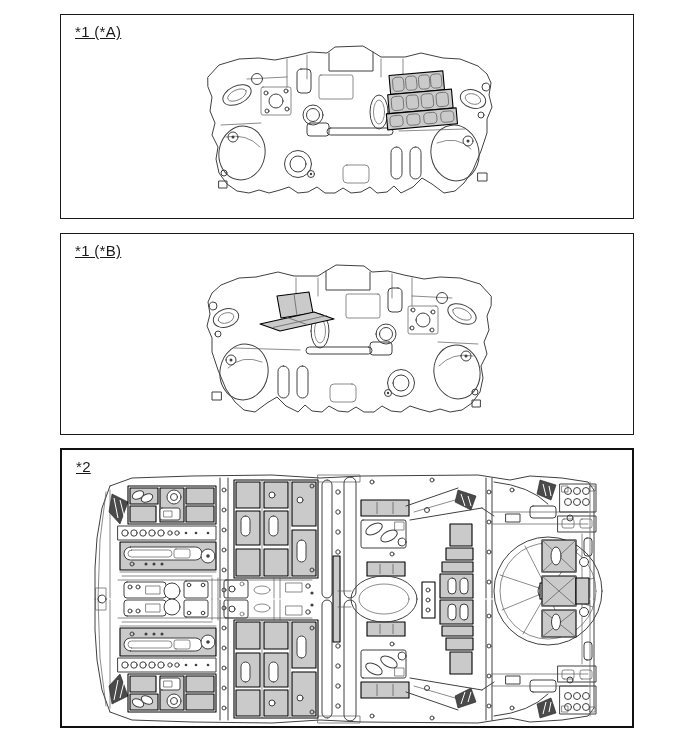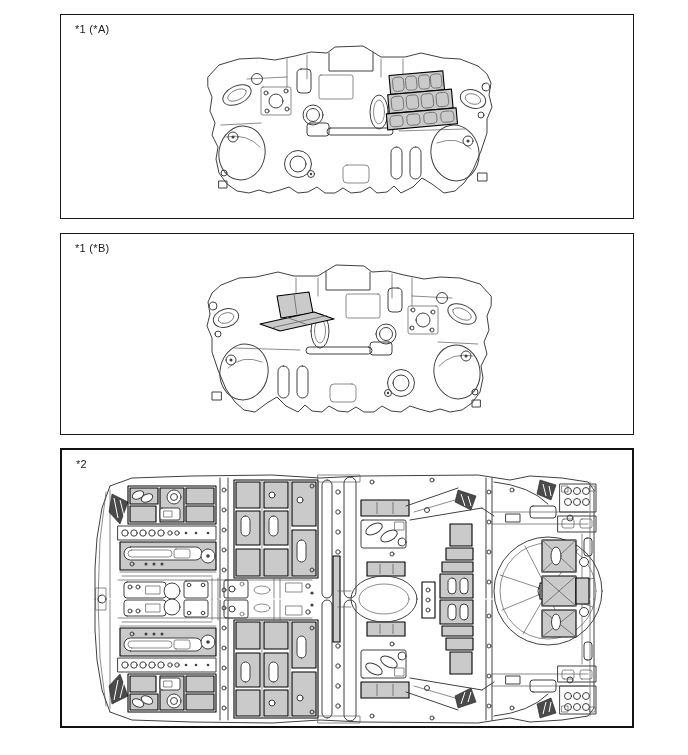--- a/index.html
+++ b/index.html
@@ -5,22 +5,22 @@
   html,body{margin:0;padding:0;}
   body{
     width:688px;height:755px;position:relative;background:#ffffff;
     font-family:"Liberation Sans", sans-serif;overflow:hidden;
   }
   .panel{position:absolute;background:#fff;}
   .panel-a{left:60px;top:14px;width:572px;height:203px;border:1px solid #1a1a1a;}
   .panel-b{left:60px;top:233px;width:572px;height:200px;border:1px solid #1a1a1a;text-align:center;}
   .panel-c{left:60px;top:448px;width:570px;height:276px;border:2px solid #111;}
   .panel-label{
-    position:absolute;left:14px;top:8px;font-size:11px;color:#1a1a1a;
-    letter-spacing:.3px;user-select:none;
+    position:absolute;left:14px;top:8px;font-size:15px;color:#1a1a1a;
+    letter-spacing:.3px;user-select:none;text-decoration:underline;
   }
   .panel svg{position:absolute;left:0;top:0;width:100%;height:100%;}
   
   .ln{fill:none;stroke:#404040;stroke-width:1;stroke-linejoin:round;stroke-linecap:round;}
   .tn{stroke:#5a5a5a;stroke-width:.7;}
   .bk{fill:none;stroke:#000;stroke-width:1.1;stroke-linejoin:round;}
   .pad{fill:#cacaca;stroke:#000;stroke-width:1.1;stroke-linejoin:round;}
   .cell{fill:none;stroke:#6e6e6e;stroke-width:.9;}
   .wh{fill:#fff;}
   .dk{fill:#4a4a4a;stroke:#222;stroke-width:.6;}

